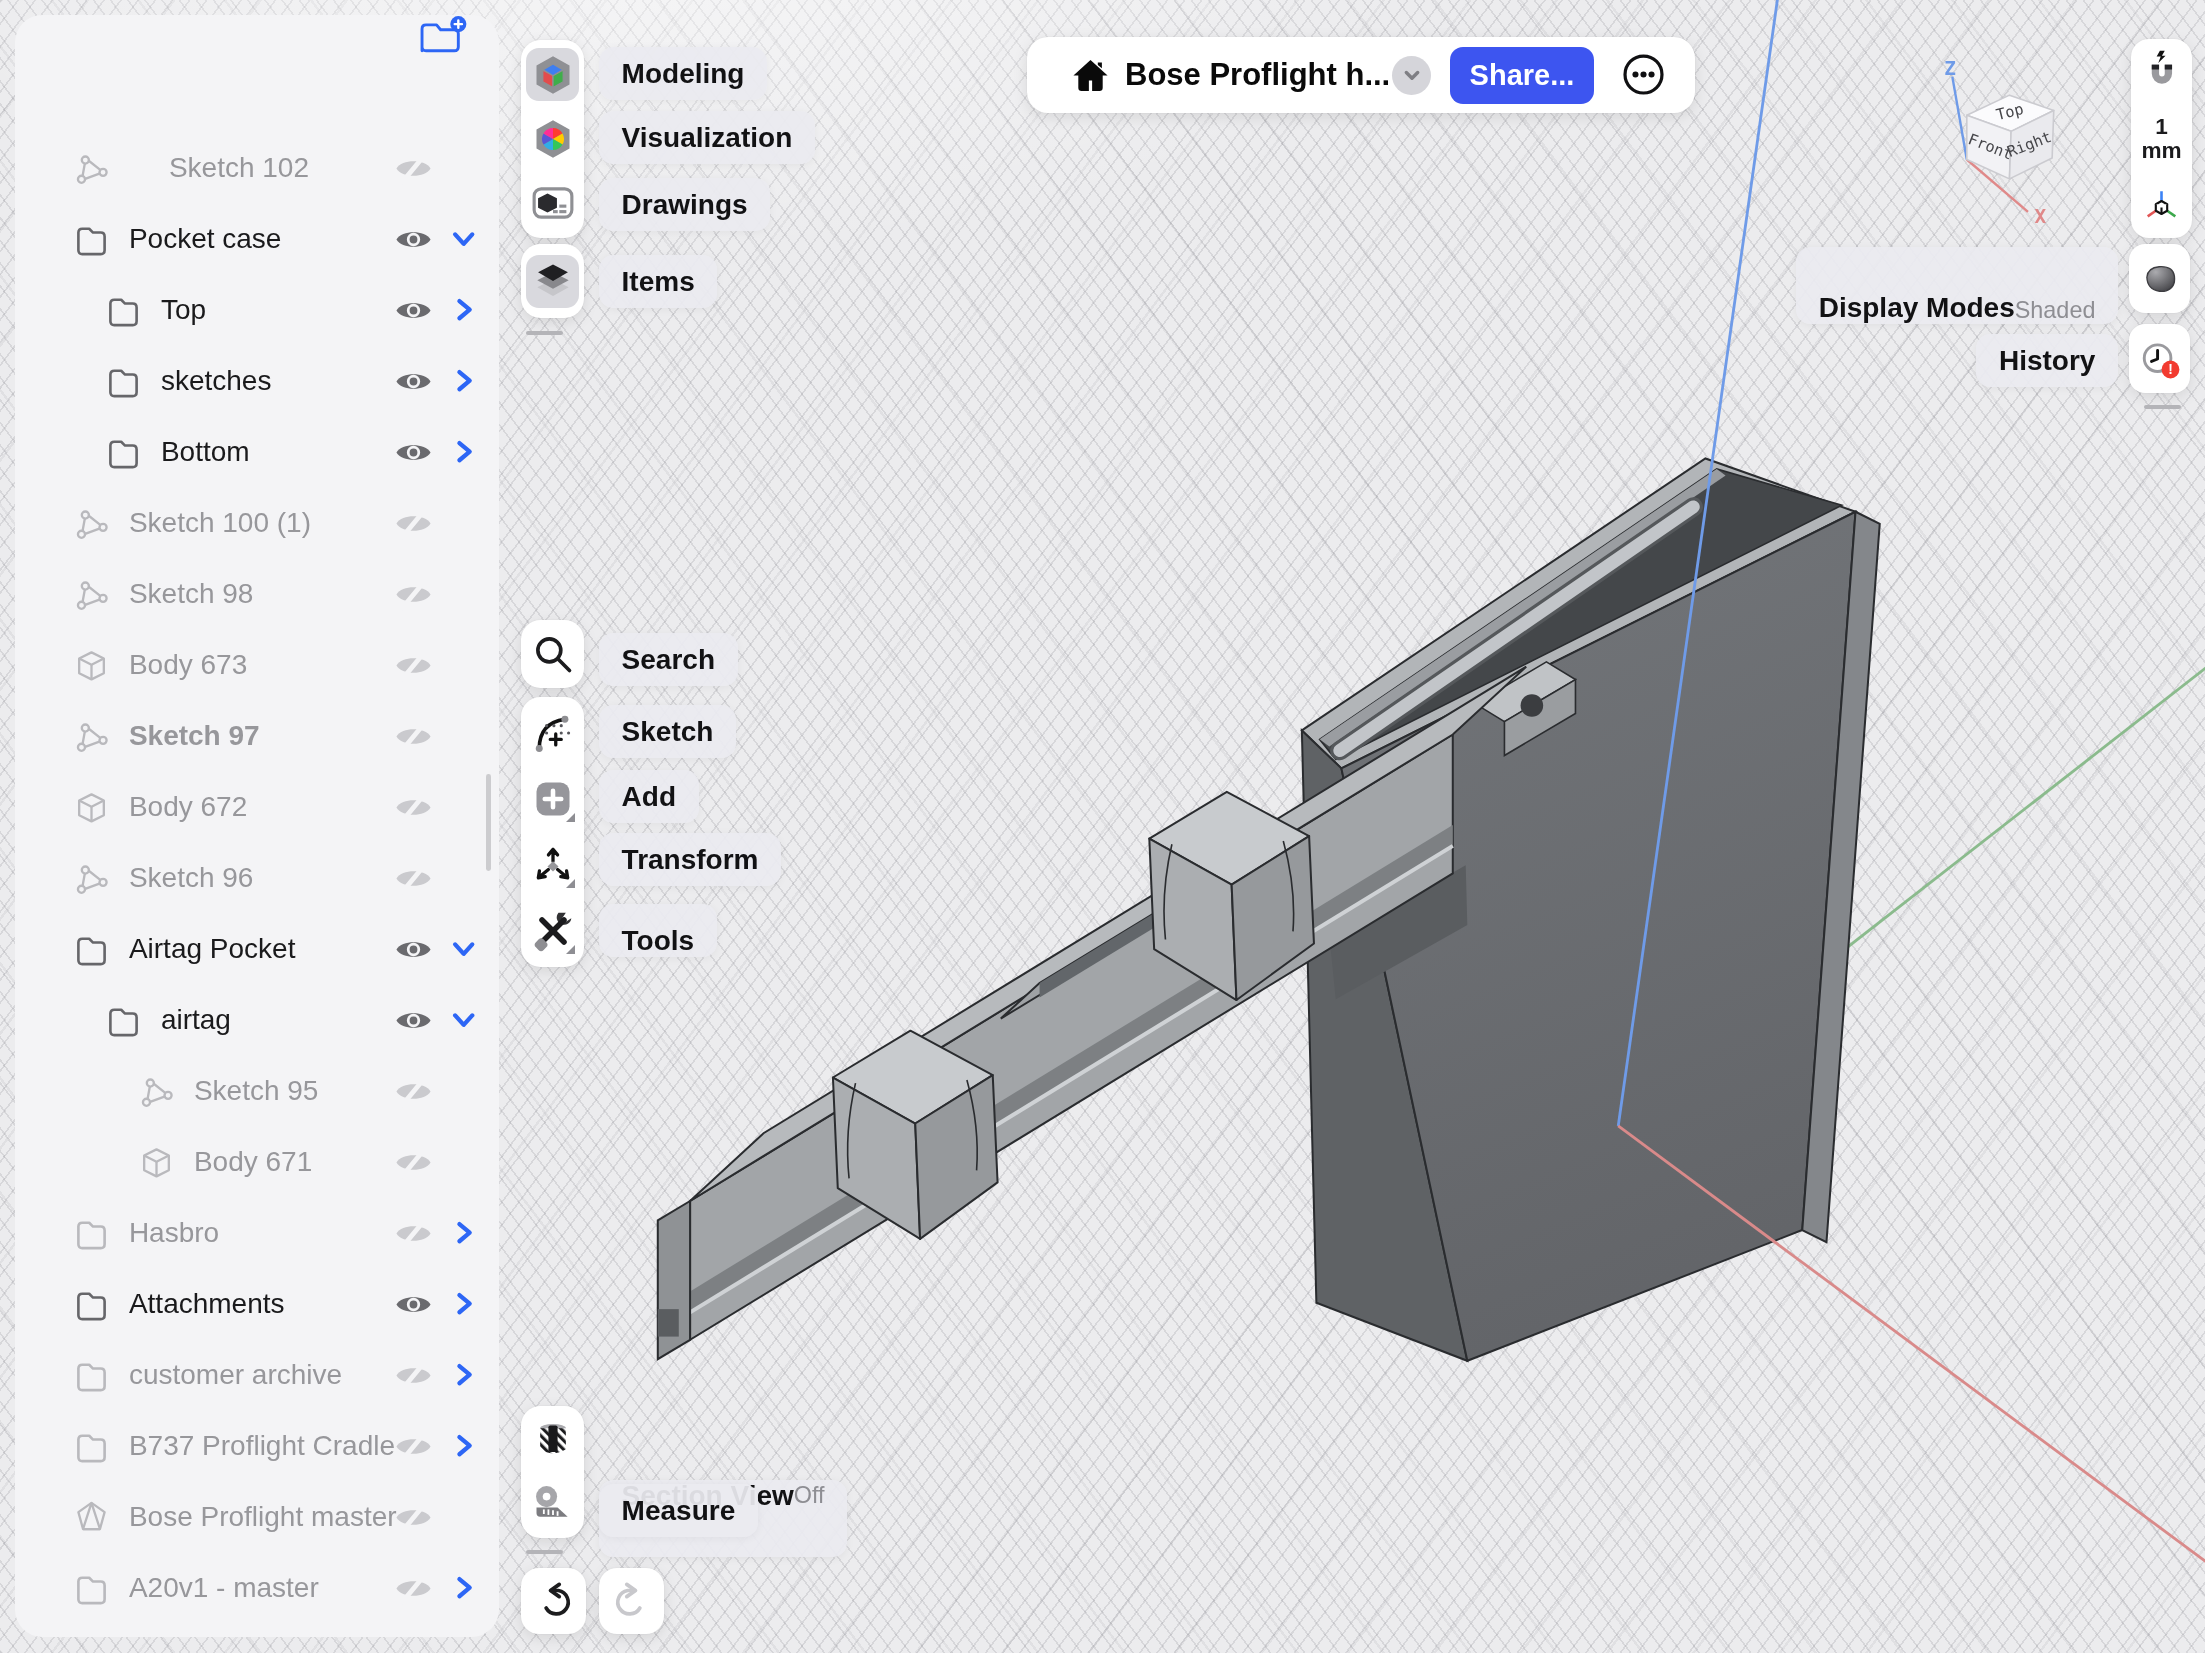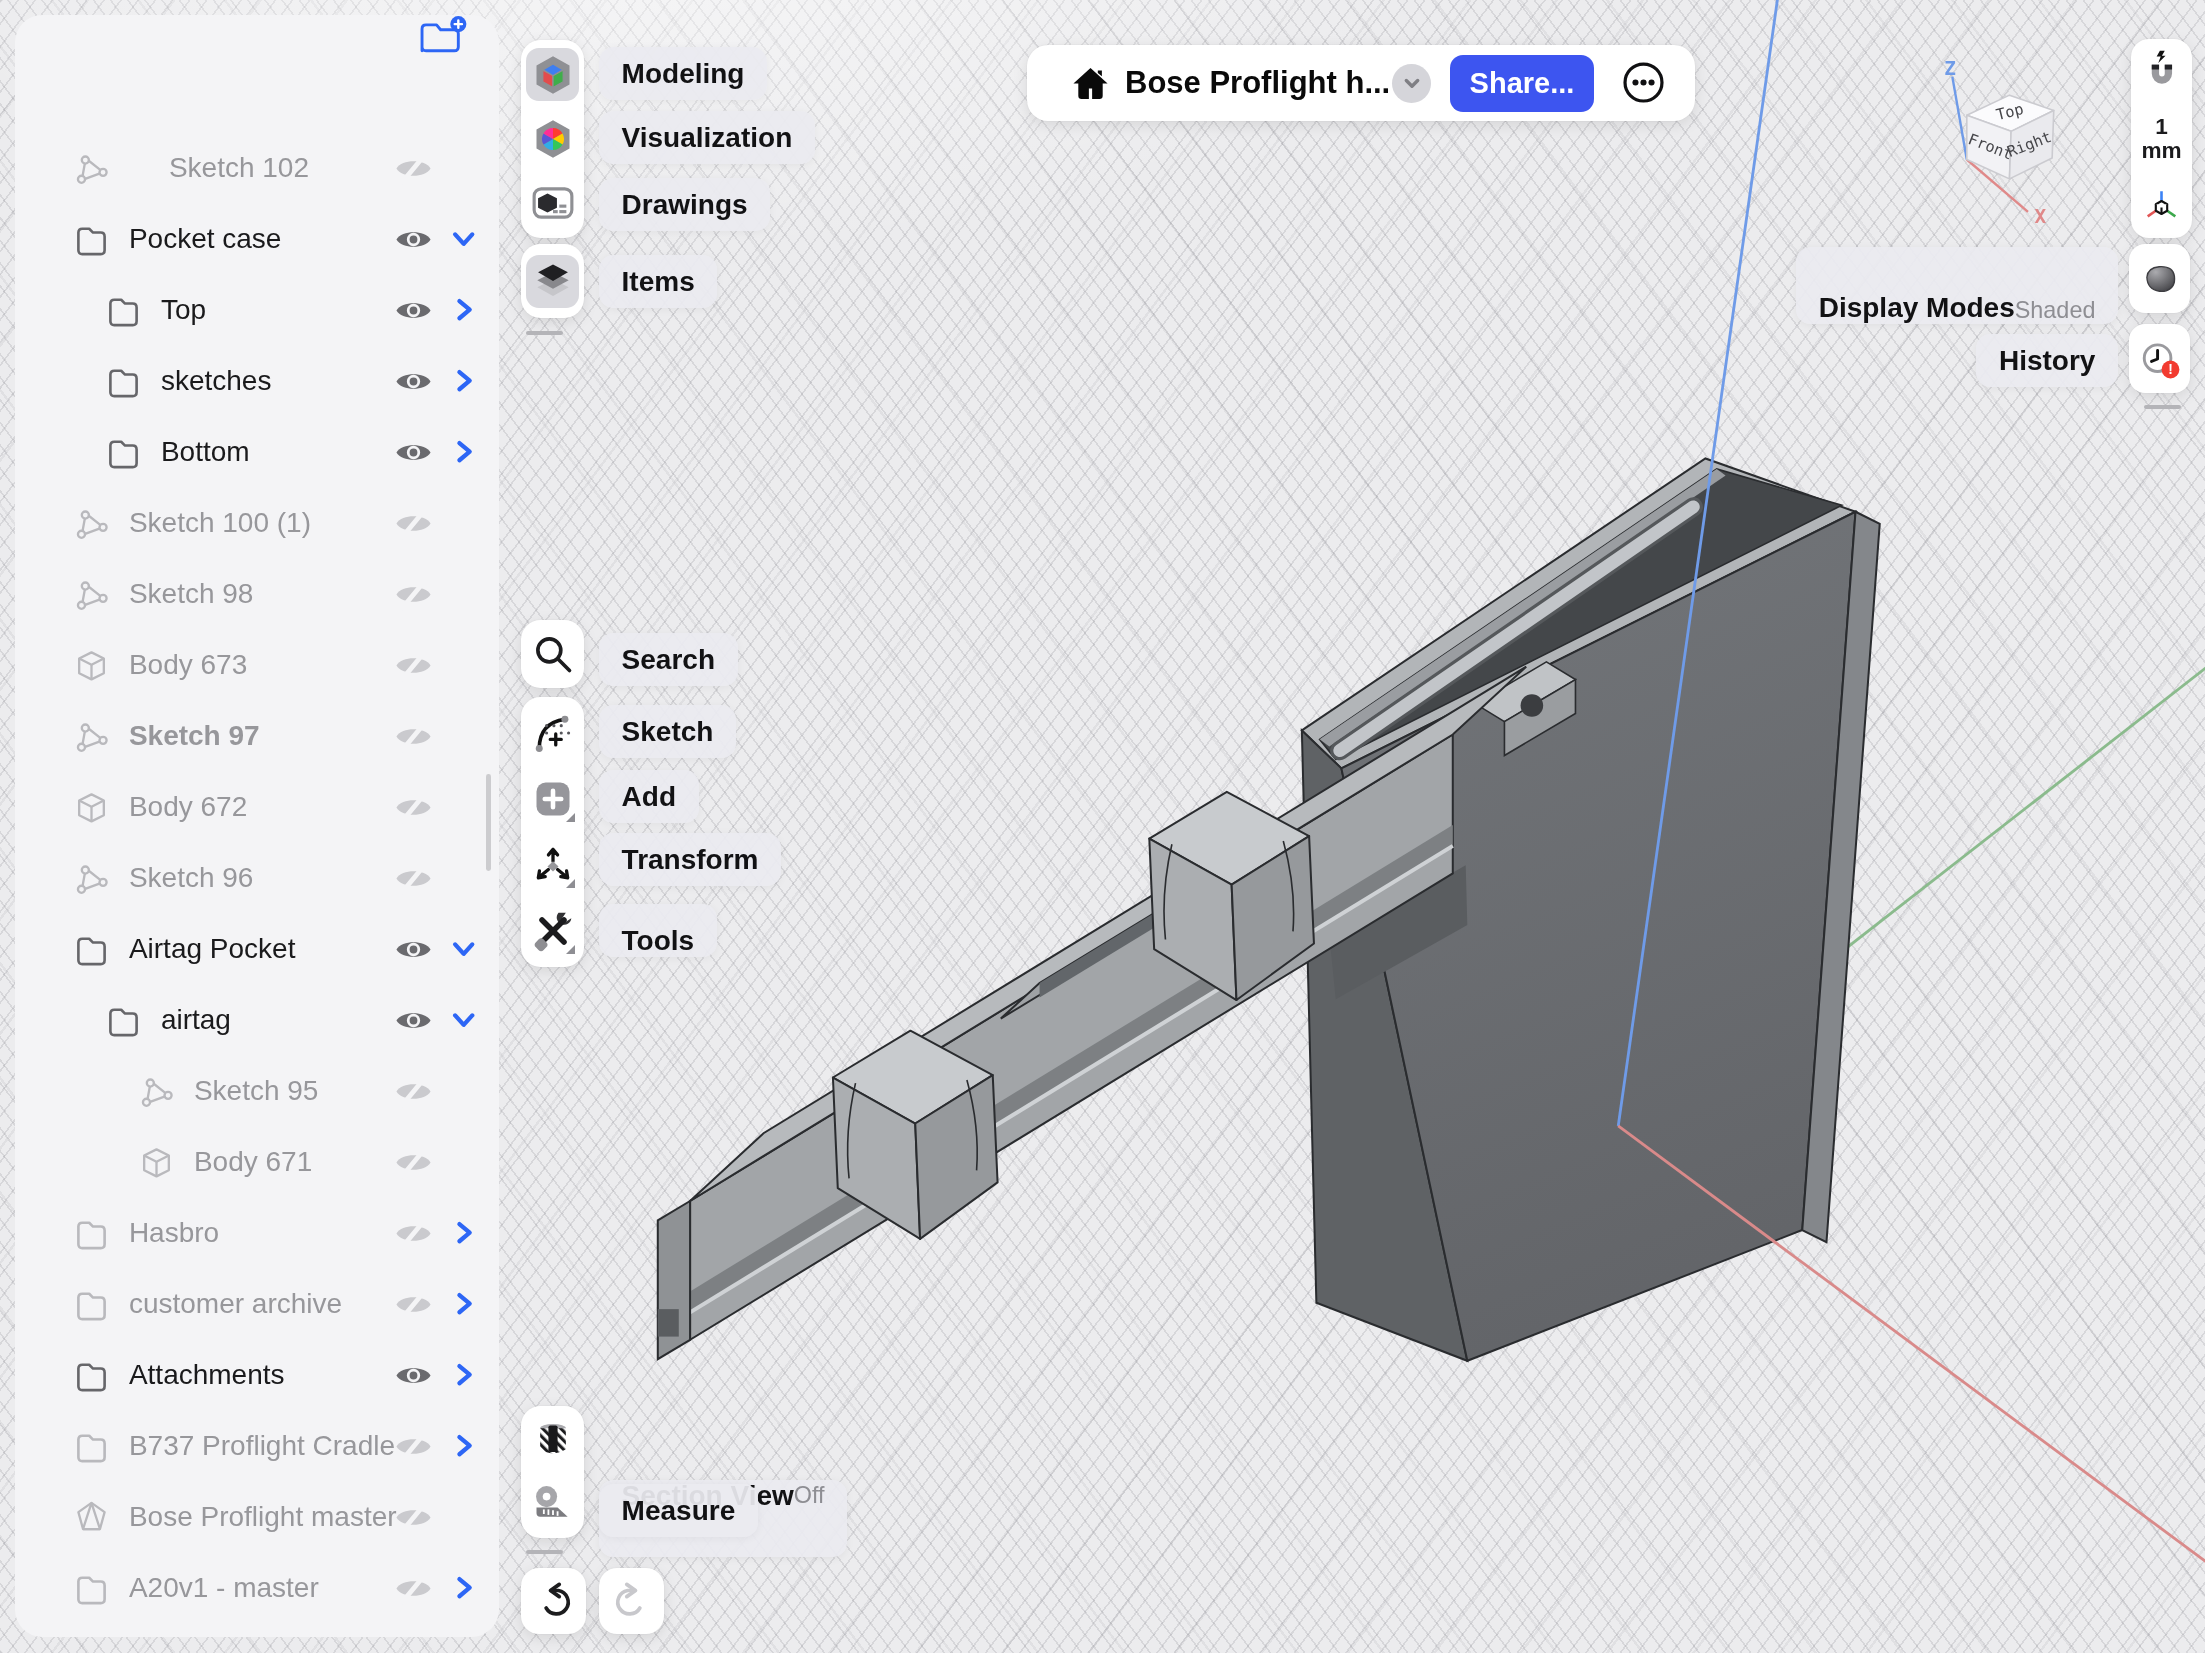--- a/index.html
+++ b/index.html
@@ -42,21 +42,21 @@
   .tri{position:absolute;right:4px;bottom:4px;width:0;height:0;border-left:9.7px solid transparent;border-bottom:9.7px solid #8e8e93;}
   .handle{position:absolute;height:4px;border-radius:2.4px;background:#b4b4b8;}
   
   .chip{position:absolute;background:rgba(235,235,240,.93);border-radius:14.5px;height:53px;
     display:flex;align-items:center;padding:0 22.6px;font-size:28px;font-weight:bold;color:#121214;
     box-shadow:0 1.6px 8px rgba(0,0,0,.05);white-space:nowrap;}
   .chip2{height:77px;flex-direction:row;justify-content:center;align-items:flex-start;}
   .chip2 .l2{font-size:23.4px;font-weight:normal;color:#8e8e93;margin-top:1.6px;}
   .chip.right2{align-items:flex-end;}
   
-  #hpill{left:1027px;top:37px;width:668px;height:76px;border-radius:21px;margin-top:8px;}
+  #hpill{left:1027px;top:37px;width:668px;height:76px;border-radius:21px;}
   #home-ic{position:absolute;left:44px;top:18.6px;width:39px;height:39px;color:#0a0a0a;}
   #doc-title{position:absolute;left:98px;top:0;height:76px;line-height:76px;font-size:31px;font-weight:bold;color:#0a0a0a;}
   #title-chev{position:absolute;left:365px;top:18.6px;width:39px;height:39px;border-radius:19.4px;background:#d5d5da;
     display:flex;align-items:center;justify-content:center;}
   #title-chev svg{width:26px;height:26px;}
   #share-btn{position:absolute;left:423px;top:9.7px;width:144px;height:57px;border-radius:13px;background:#3d55f0;
     color:#fff;font-size:29px;font-weight:bold;display:flex;align-items:center;justify-content:center;}
   #more-btn{position:absolute;left:594px;top:15.3px;width:45px;height:45px;}
   
   #snap-panel{left:2131px;top:39px;width:61px;height:199px;border-radius:18px;display:flex;flex-direction:column;align-items:center;justify-content:space-between;padding:11.3px 0;box-sizing:border-box;}
@@ -513,40 +513,40 @@
         </svg>
     <span class="rlabel">Hasbro</span>
     <svg class="reye" viewBox="0 0 48 48" width="39" height="39">
           <use href="#i-eyeoff"></use>
         </svg>
     <svg class="rchev" viewBox="0 0 34 34" width="27.4" height="27.4">
           <use href="#i-chr"></use>
         </svg>
   </div>
 
+  <div class="row" style="padding-left: 58px;">
+    <svg class="ricon" viewBox="0 0 46 46" width="37" height="37">
+          <use href="#i-folder"></use>
+        </svg>
+    <span class="rlabel">Attachments</span>
+    <svg class="reye" viewBox="0 0 48 48" width="39" height="39">
+          <use href="#i-eye"></use>
+        </svg>
+    <svg class="rchev" viewBox="0 0 34 34" width="27.4" height="27.4">
+          <use href="#i-chr"></use>
+        </svg>
+  </div>
+
   <div class="row dim" style="padding-left: 58px;">
     <svg class="ricon" viewBox="0 0 46 46" width="37" height="37">
           <use href="#i-folder"></use>
         </svg>
     <span class="rlabel">customer archive</span>
     <svg class="reye" viewBox="0 0 48 48" width="39" height="39">
           <use href="#i-eyeoff"></use>
-        </svg>
-    <svg class="rchev" viewBox="0 0 34 34" width="27.4" height="27.4">
-          <use href="#i-chr"></use>
-        </svg>
-  </div>
-
-  <div class="row" style="padding-left: 58px;">
-    <svg class="ricon" viewBox="0 0 46 46" width="37" height="37">
-          <use href="#i-folder"></use>
-        </svg>
-    <span class="rlabel">Attachments</span>
-    <svg class="reye" viewBox="0 0 48 48" width="39" height="39">
-          <use href="#i-eye"></use>
         </svg>
     <svg class="rchev" viewBox="0 0 34 34" width="27.4" height="27.4">
           <use href="#i-chr"></use>
         </svg>
   </div>
 
   <div class="row dim" style="padding-left: 58px;">
     <svg class="ricon" viewBox="0 0 46 46" width="37" height="37">
           <use href="#i-folder"></use>
         </svg>

